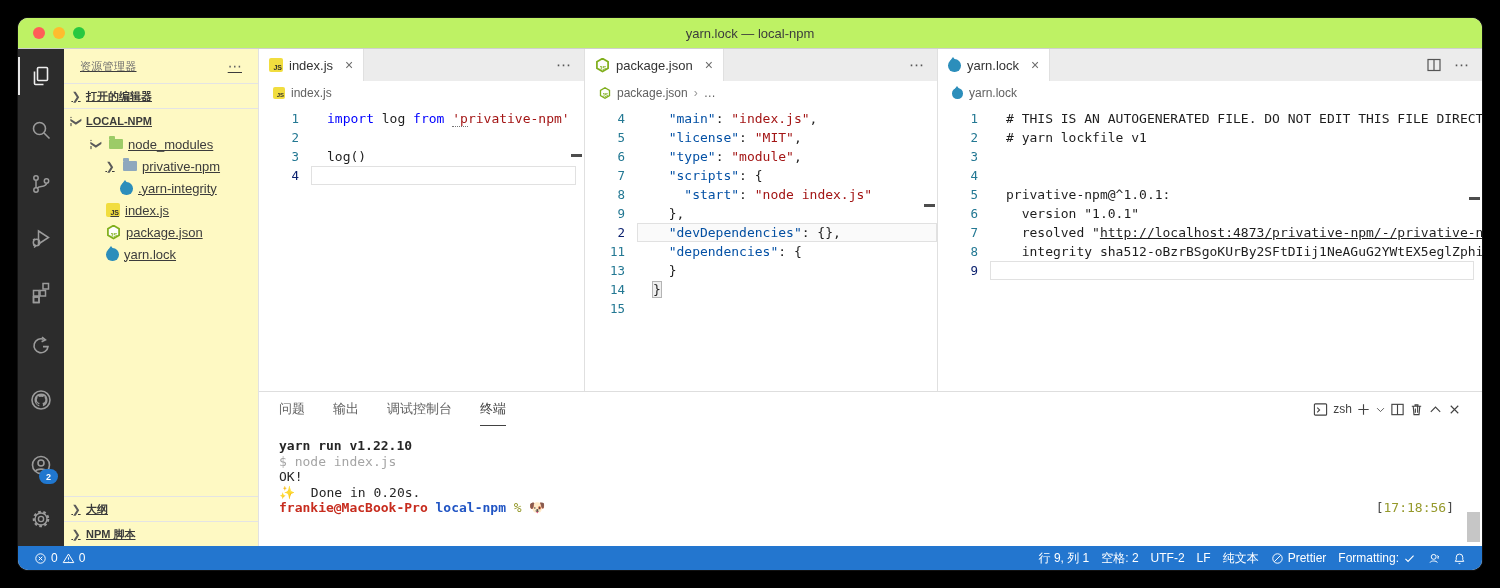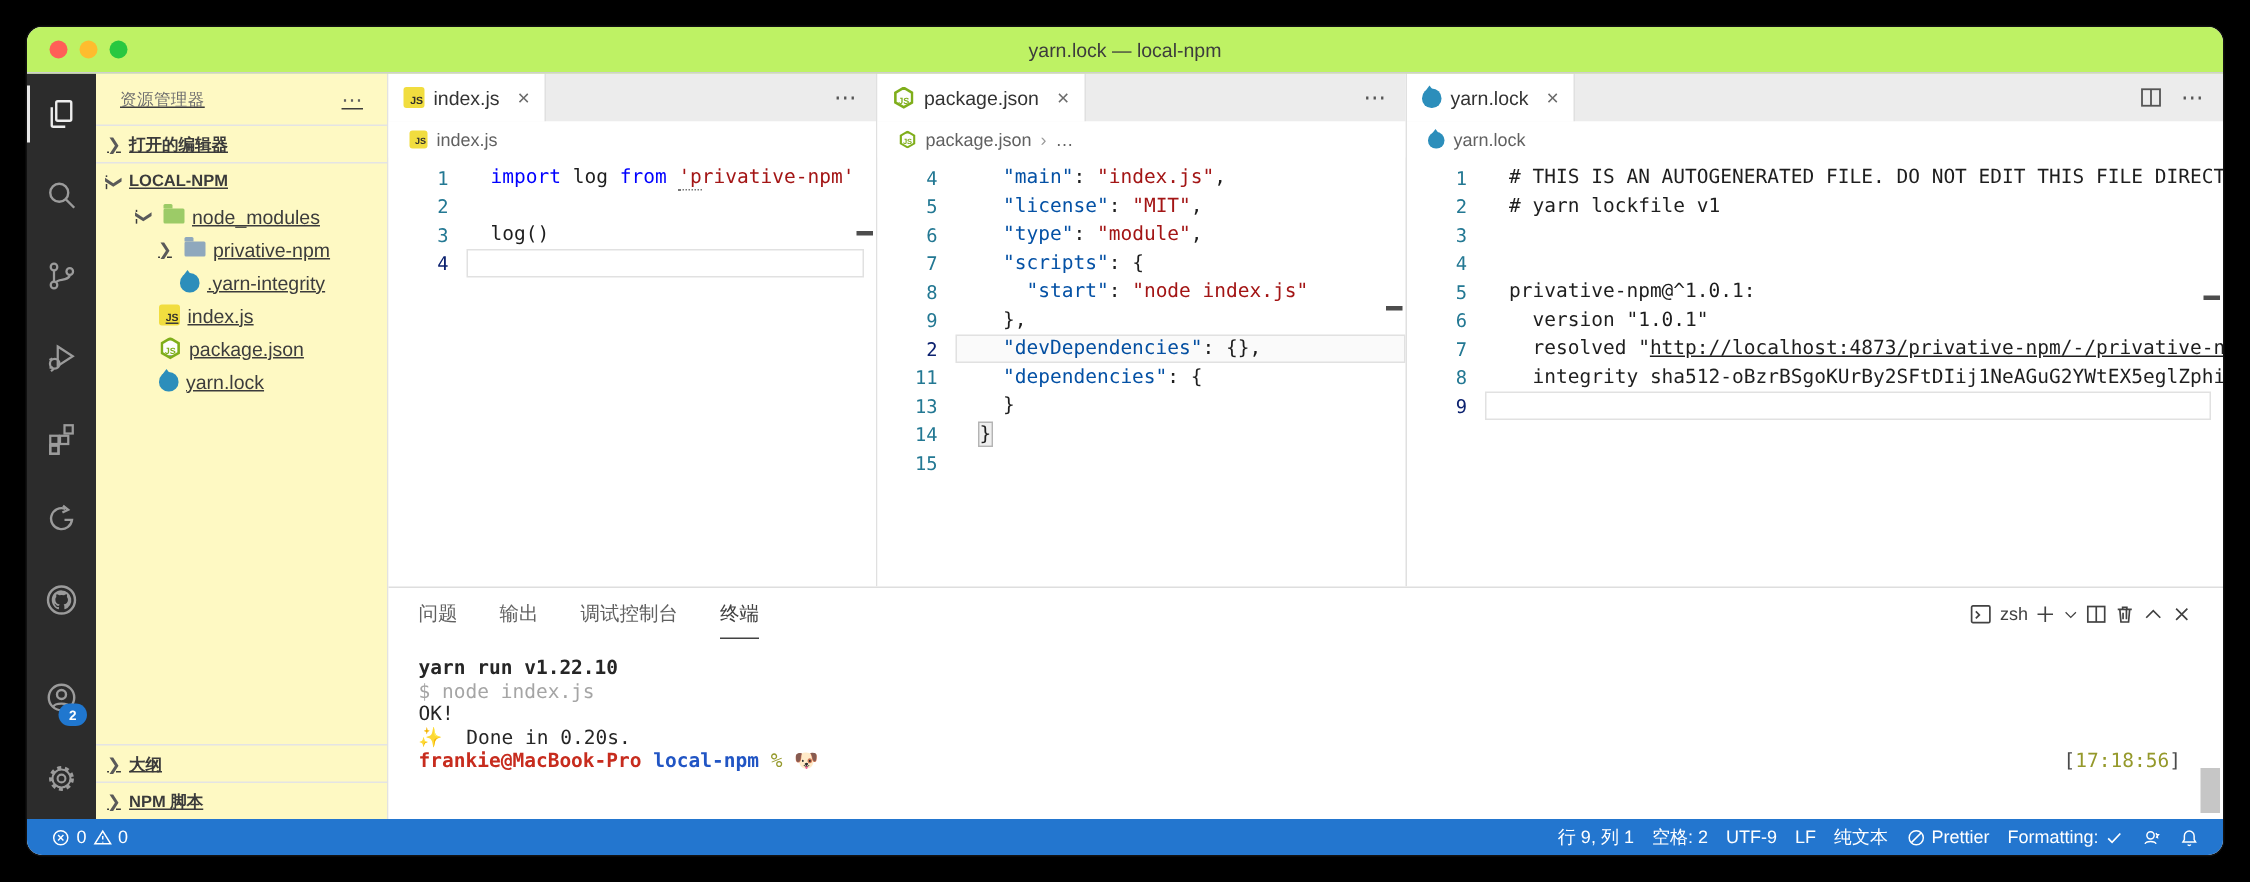--- a/index.html
+++ b/index.html
@@ -477,21 +477,21 @@
       <span>0</span>
     </div>
     <div class="sright">
       <div class="sitem">
           <span>行 9, 列 1</span>
         </div>
       <div class="sitem">
           <span>空格: 2</span>
         </div>
       <div class="sitem">
-          <span>UTF-9</span>
+          <span>UTF-2</span>
         </div>
       <div class="sitem">
           <span>LF</span>
         </div>
       <div class="sitem">
           <span>纯文本</span>
         </div>
       <div class="sitem">
         <svg viewBox="0 0 16 16" fill="none" stroke="currentColor" stroke-width="1.2">
             <circle cx="8" cy="8" r="5.8"></circle>

